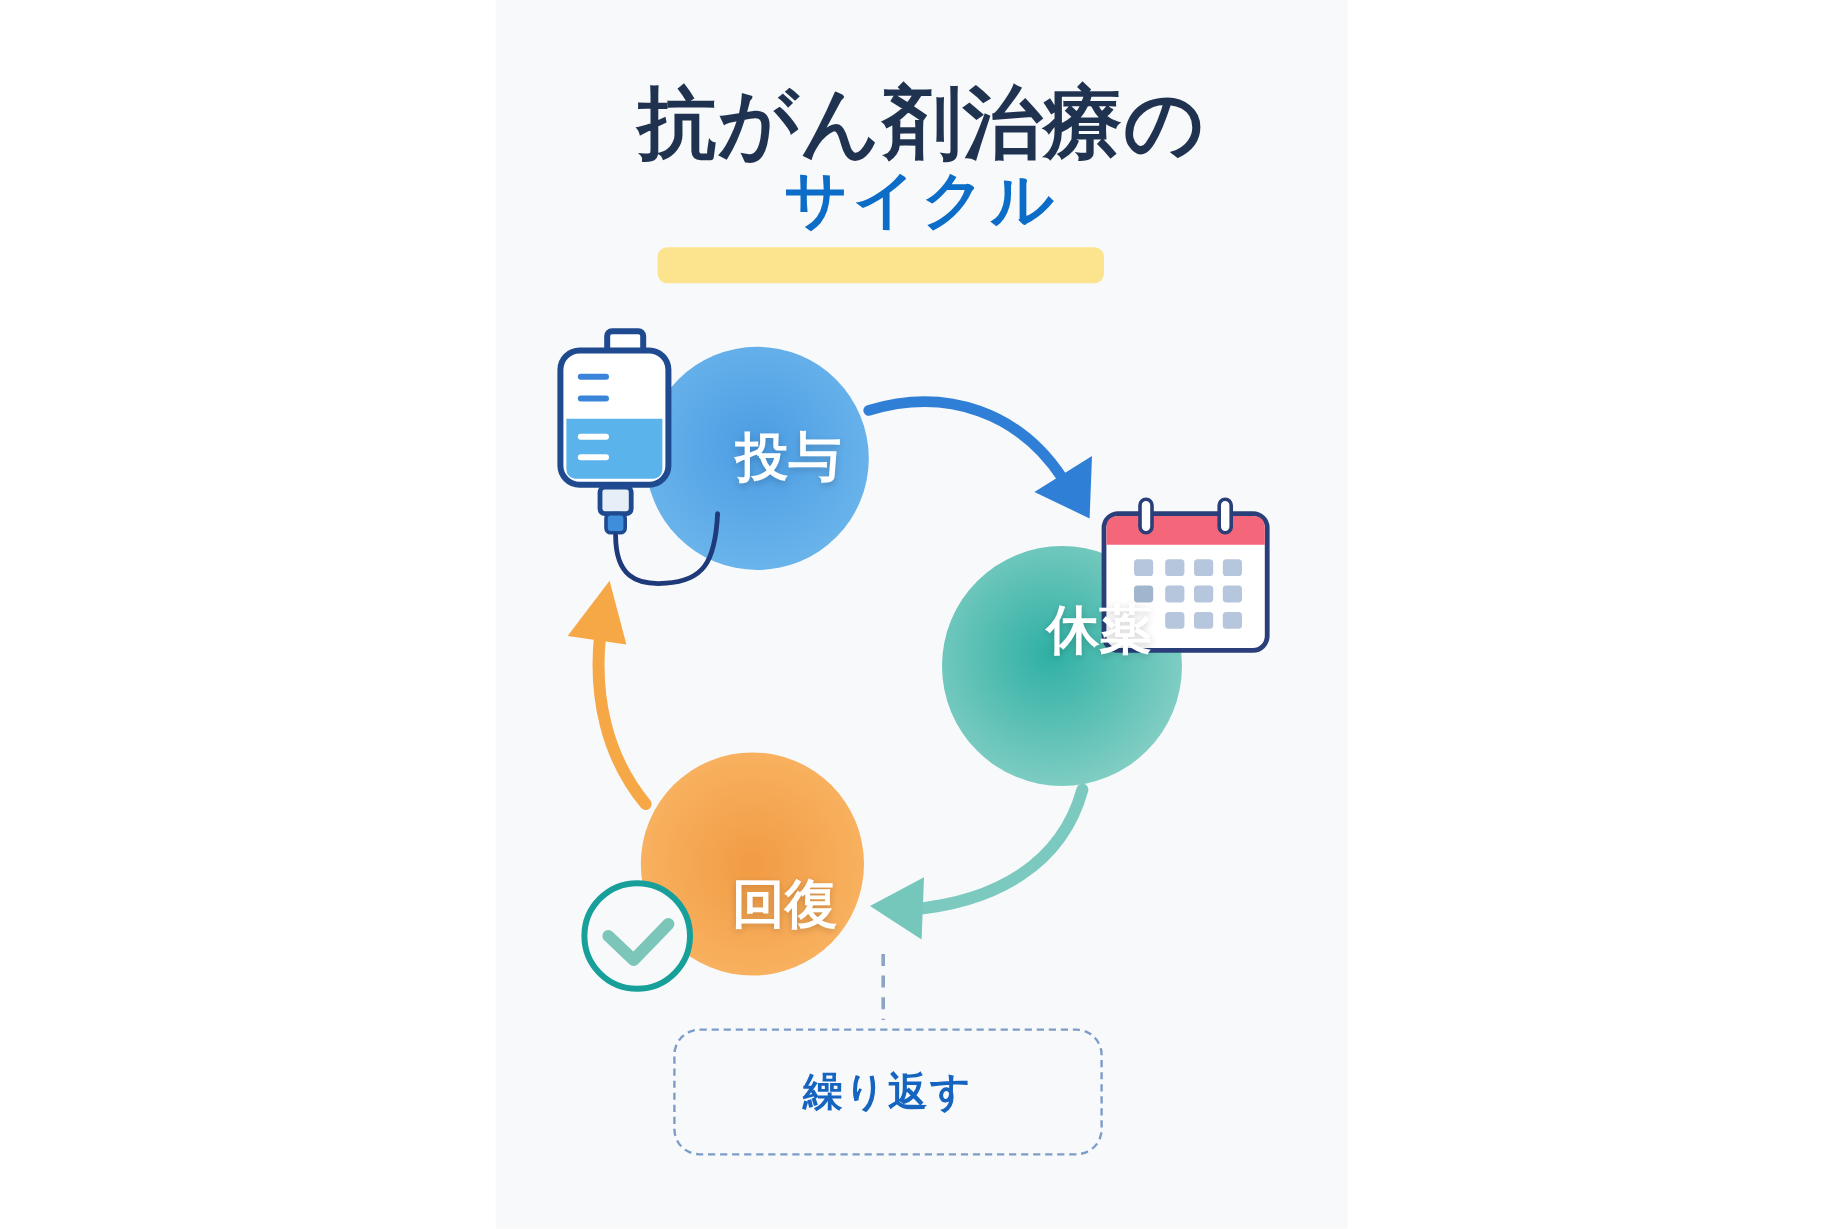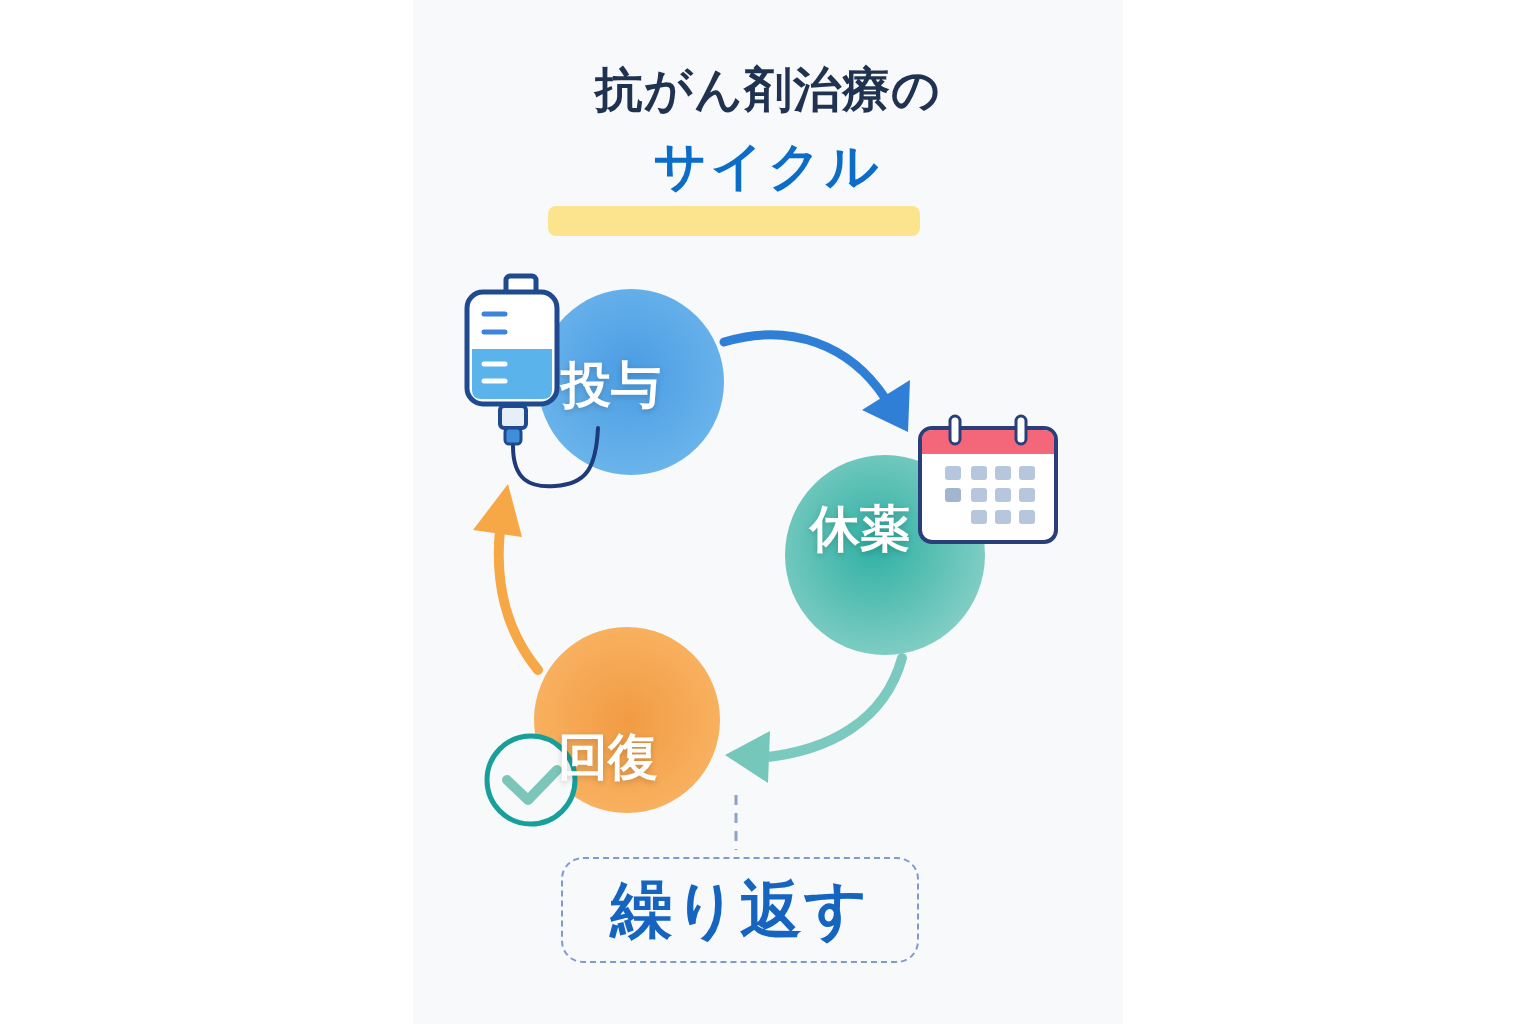--- a/index.html
+++ b/index.html
@@ -1,31 +1,31 @@
 <!DOCTYPE html>
 <html><head>
 <meta charset="utf-8">
 <style>
   html, body { margin:0; padding:0; }
   body { width:1536px; height:1024px; background:#ffffff; position:relative; overflow:hidden;
          font-family:"DejaVu Sans", "Liberation Sans", sans-serif; }
   .panel { position:absolute; left:413px; top:0; width:710px; height:1024px; background:#f8f9fa; }
   .title1 { position:absolute; left:413px; top:58px; width:710px; text-align:center;
-            font-size:48px; font-weight:bold; color:#1f3250; letter-spacing:1px; }
+            font-size:66px; font-weight:bold; color:#1f3250; letter-spacing:1px; }
   .highlight { position:absolute; left:548px; top:206px; width:372px; height:30px;
                background:#fce48f; border-radius:8px; }
   .title2 { position:absolute; left:413px; top:132px; width:710px; text-align:center;
             font-size:52px; font-weight:bold; color:#0b6dc7; letter-spacing:4px; }
   svg.diagram { position:absolute; left:0; top:0; }
-  .node-label { position:absolute; color:#ffffff; font-weight:bold; font-size:50px;
-                text-shadow:0 2px 6px rgba(0,0,0,0.18); text-align:left; }
+  .node-label { position:absolute; color:#ffffff; font-weight:bold; font-size:44px;
+                text-shadow:0 2px 6px rgba(0,0,0,0.18); text-align:right; }
   .repeat-box { position:absolute; left:561px; top:857px; width:358px; height:106px;
                 border:2px dashed #7d9cc8; border-radius:22px; box-sizing:border-box;
                 display:flex; align-items:center; justify-content:center; }
-  .repeat-text { font-size:62px; font-weight:bold; color:#1565c0; letter-spacing:2px; }
+  .repeat-text { font-size:33px; font-weight:bold; color:#1565c0; letter-spacing:2px; }
 </style>
 </head>
 <body>
 
 <div class="panel"></div>
 
 <div class="highlight"></div>
 <div class="title1">抗がん剤治療の</div>
 <div class="title2">サイクル</div>
 

